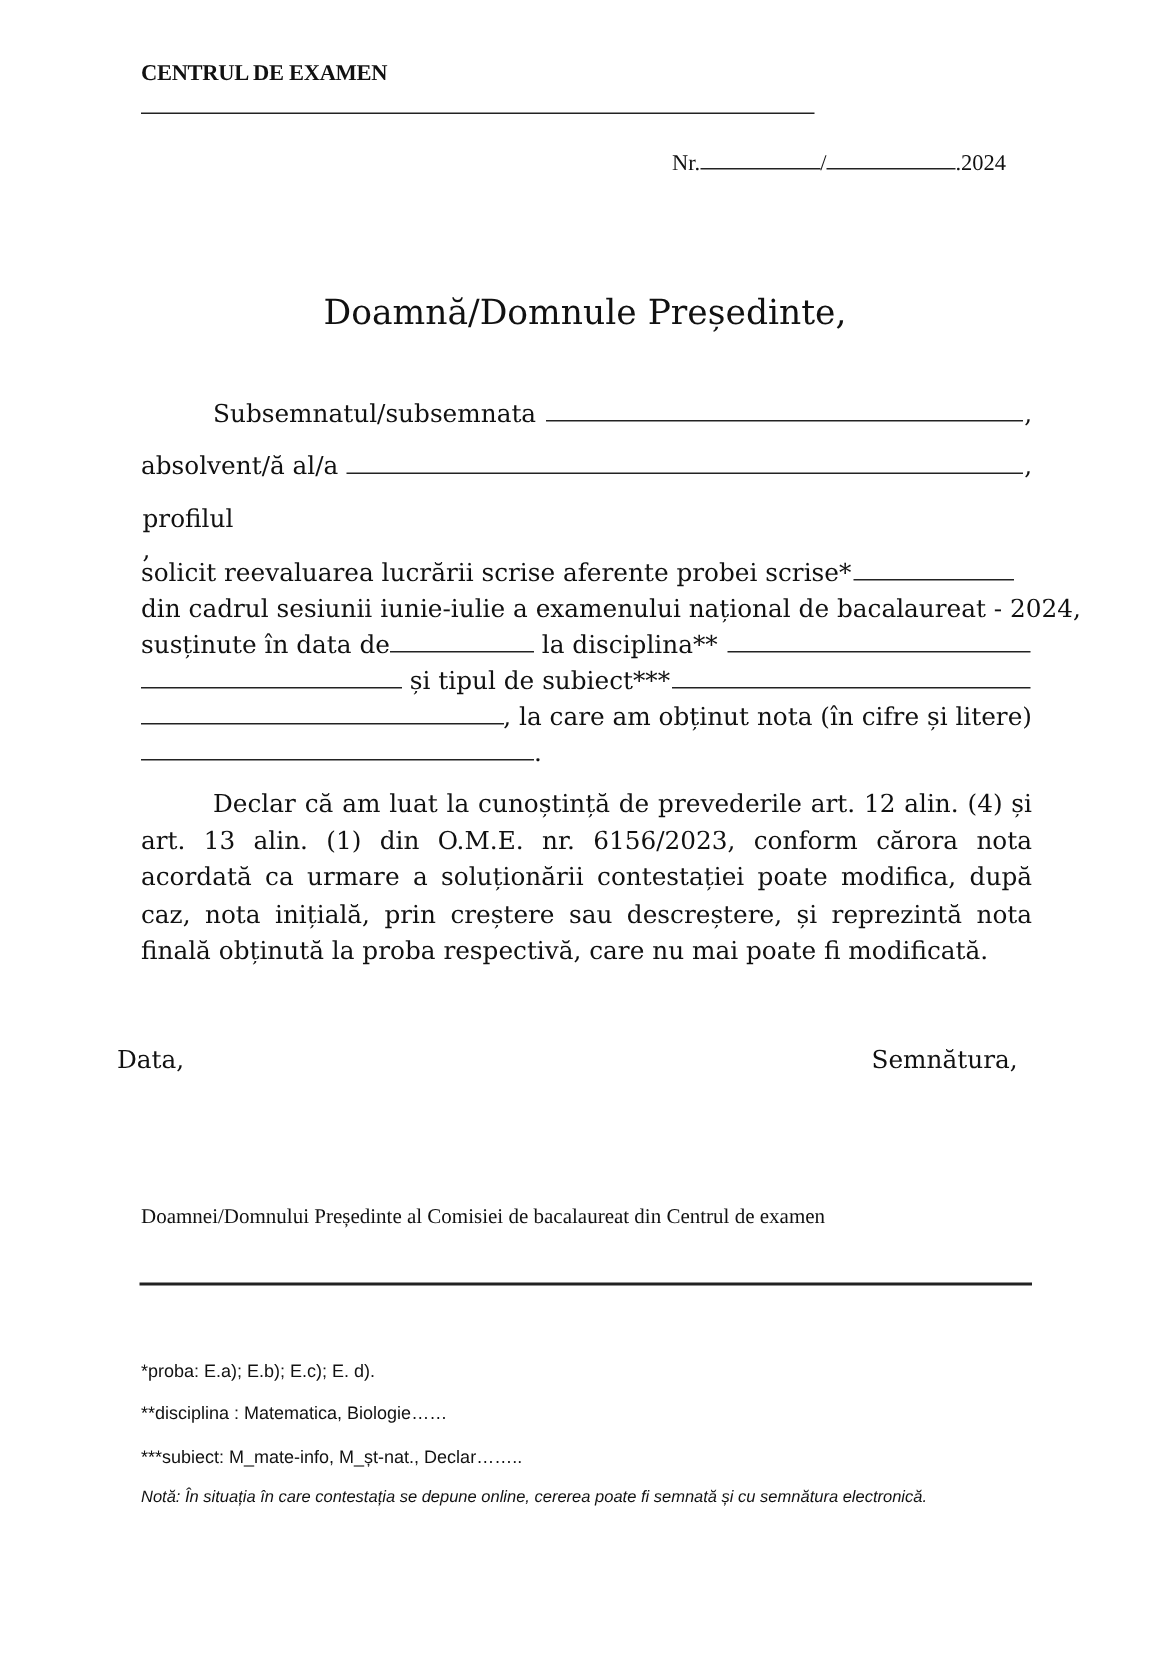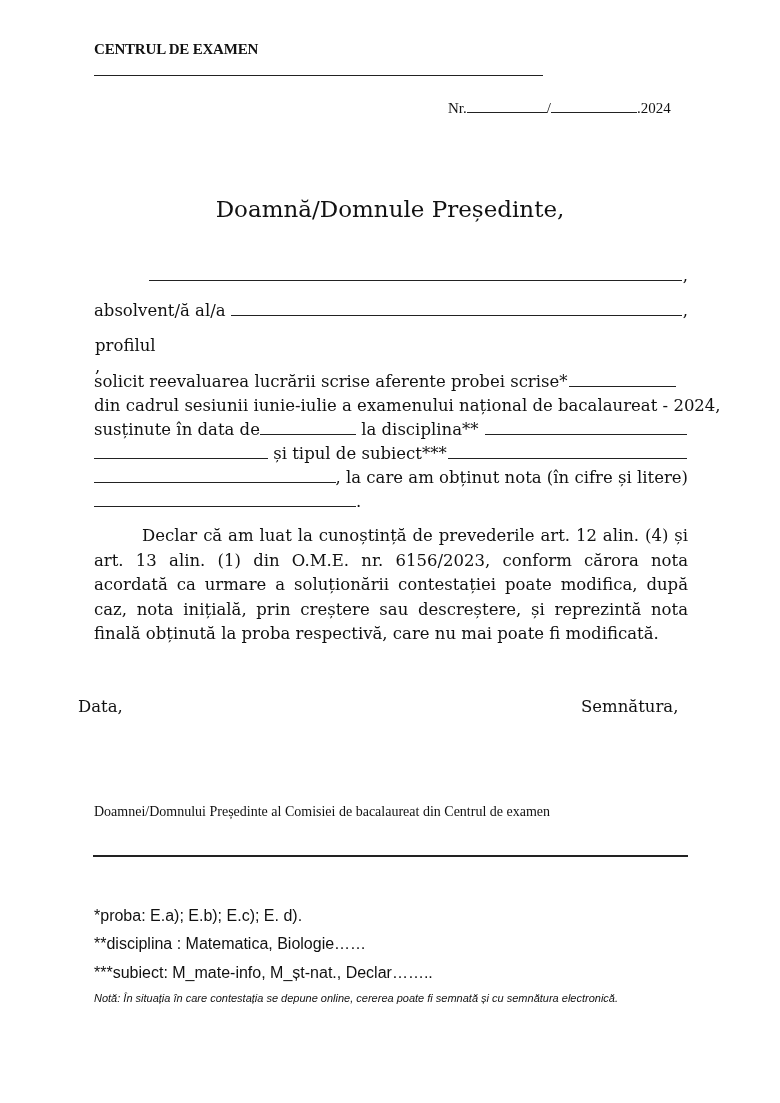--- a/index.html
+++ b/index.html
@@ -22,37 +22,38 @@
 
     #para2 { left: 94px; width: 594px; top: 524px; font-size: 16.5px; line-height: 24.5px; text-align: justify; white-space: normal; }
     #para2 .indent { display: inline-block; width: 48px; }
 
     #date-label { left: 78px; top: 697px; font-size: 16.5px; }
     #signature-label { left: 581px; top: 697px; font-size: 16.5px; }
 
     #addressee { left: 94px; top: 804px; font-size: 14px; }
     #addressee-line { left: 93px; top: 855px; width: 595px; height: 0; border-top: 2px solid #222; }
 
-    .footnote { left: 94px; font-size: 16px; }
+    .footnote { left: 94px; font-size: 12px; }
     #note { left: 94px; top: 992px; font-size: 11px; font-style: italic; }
   </style>
 </head>
 <body>
 
 <div id="header-title" class="abs tnr">CENTRUL DE EXAMEN</div>
 <div id="header-line" class="abs"></div>
 
 <div id="nr-line" class="abs tnr">
   <span>Nr.</span><span class="blank" style="width:80px"></span><span>/</span><span class="blank" style="width:86px"></span><span>.2024</span>
 </div>
 
 <div id="salutation" class="abs cal">Doamnă/Domnule Președinte,</div>
 
 <div class="abs body-line cal" style="top:266px;">
   <span style="display:inline-block;width:48px"></span>
+  <span>Subsemnatul/subsemnata</span>
   <span style="width:6px;display:inline-block"></span>
   <span class="fill"></span>
   <span>,</span>
 </div>
 
 <div class="abs body-line cal" style="top:301px;">
   <span>absolvent/ă  al/a</span>
   <span style="width:4px;display:inline-block"></span>
   <span class="fill"></span>
   <span>,</span>

